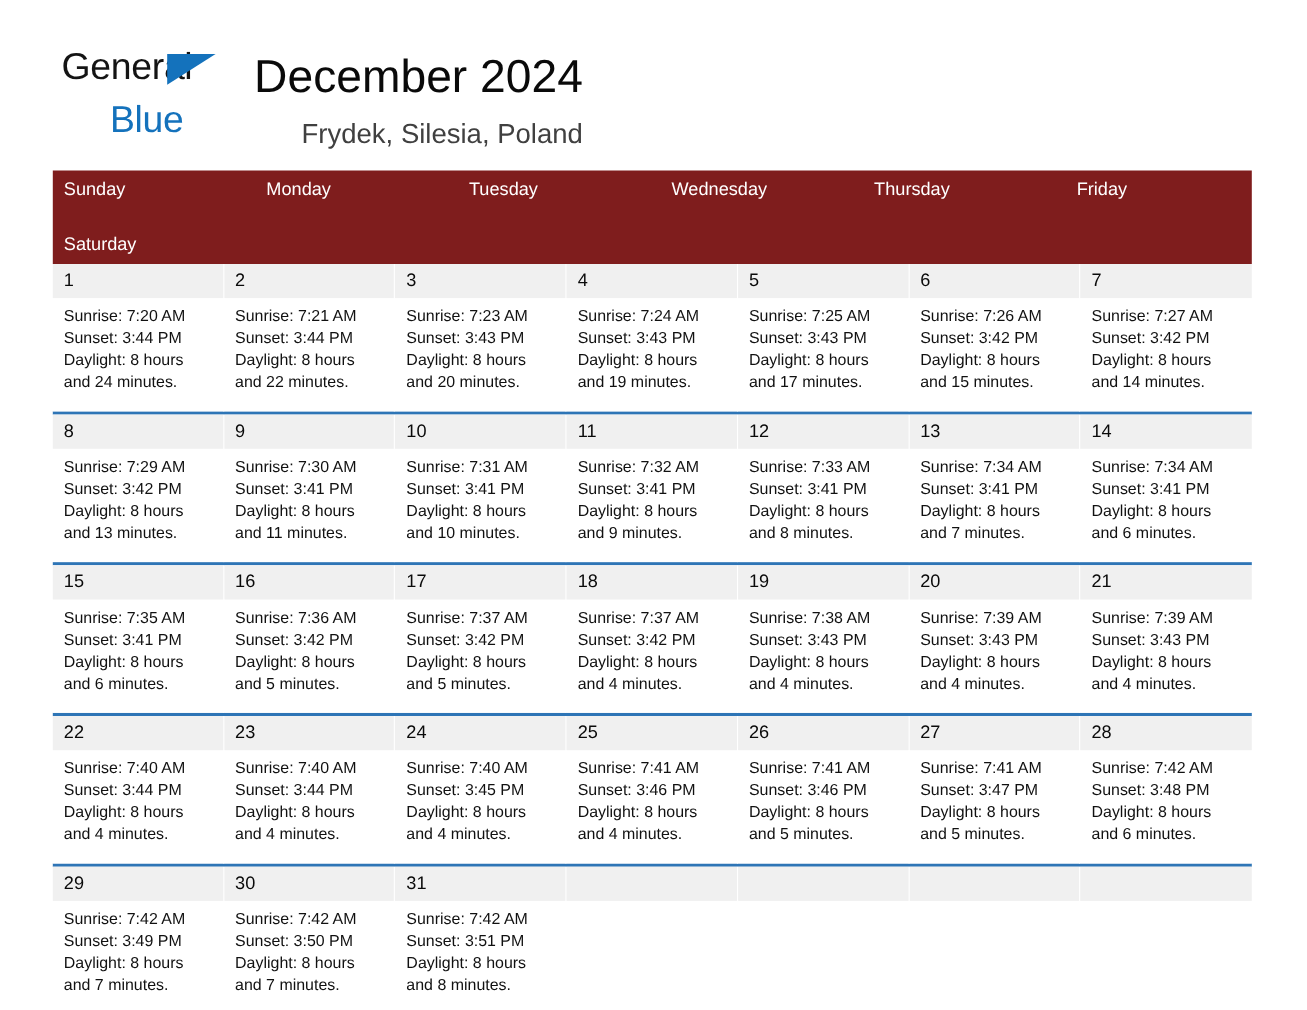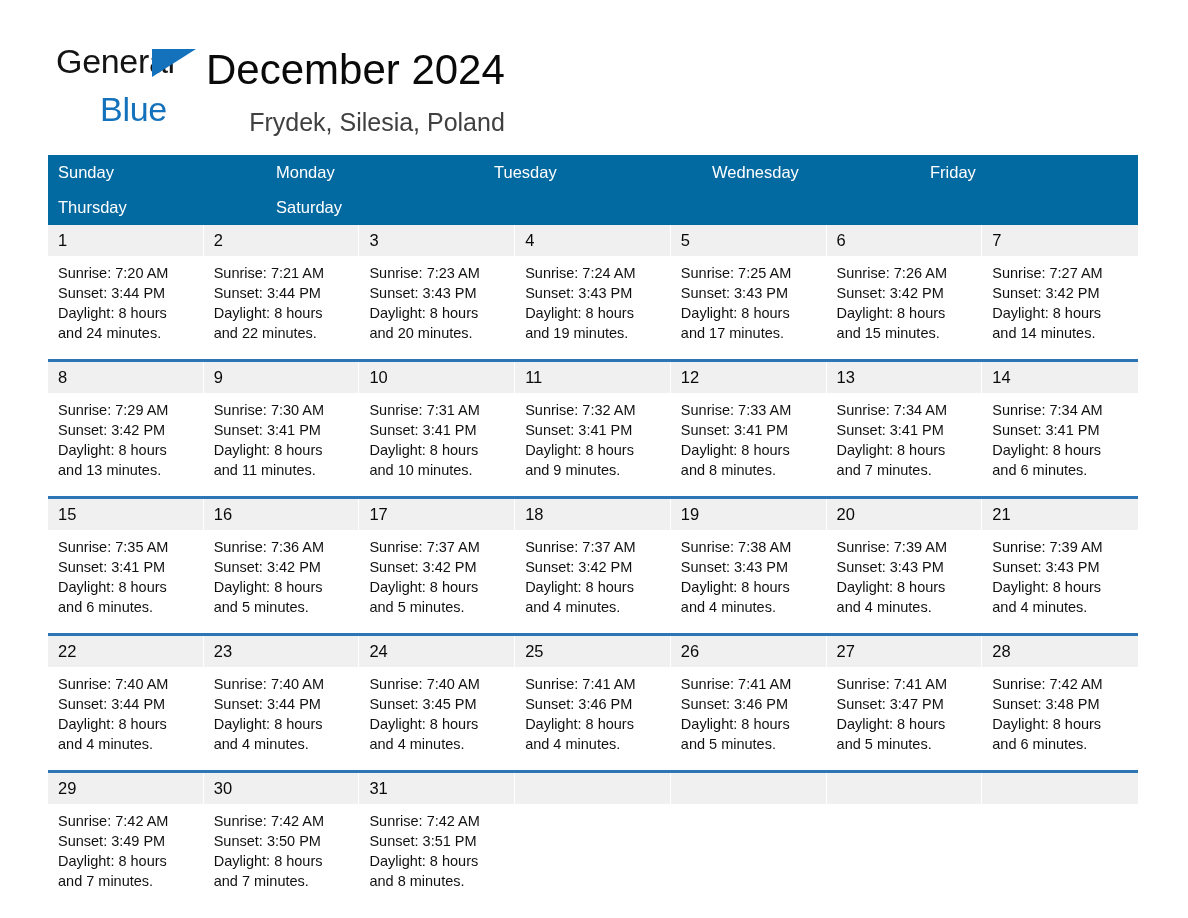--- a/index.html
+++ b/index.html
@@ -56,20 +56,21 @@
     left: 96px;
     top: 5px;
     width: 0;
     height: 0;
     border-left: 44px solid #1472BC;
     border-bottom: 28px solid transparent;
   }
   .title-block {
     text-align: right;
     padding-top: 2px;
+    margin-left: 25px;
   }
   .cal-title {
     font-size: 42px;
     line-height: 48px;
     font-weight: 400;
     color: #0a0a0a;
     letter-spacing: 0px;
   }
   .cal-subtitle {
     font-size: 25px;
@@ -78,22 +79,23 @@
     color: #404040;
     margin-top: 12px;
   }
 
   
   .calendar {
     margin: 17px 50px 0 48px;
   }
   .weekday-row {
     display: grid;
-    grid-template-columns: repeat(5, 1fr);
-    background: #0369a1;
+    grid-template-columns: repeat(6, 1fr);
+    background: #7f1d1d;
+    gap: 15px;
   }
   .weekday {
     color: #ffffff;
     font-size: 16.5px;
     line-height: 20px;
     padding: 7px 0 8px 10px;
     box-sizing: border-box;
   }
 
   .week-row {
@@ -146,22 +148,22 @@
     </div>
   </div>
 
   <div class="calendar">
 
     <div class="weekday-row">
       <div class="weekday">Sunday</div>
       <div class="weekday">Monday</div>
       <div class="weekday">Tuesday</div>
       <div class="weekday">Wednesday</div>
+      <div class="weekday">Thursday</div>
       <div class="weekday">Friday</div>
-      <div class="weekday">Thursday</div>
       <div class="weekday">Saturday</div>
     </div>
 
     <div class="week-row first">
       <div class="day-cell">
         <div class="day-number">1</div>
         <div class="day-body">
           <div>Sunrise: 7:20 AM</div>
           <div>Sunset: 3:44 PM</div>
           <div>Daylight: 8 hours</div>

